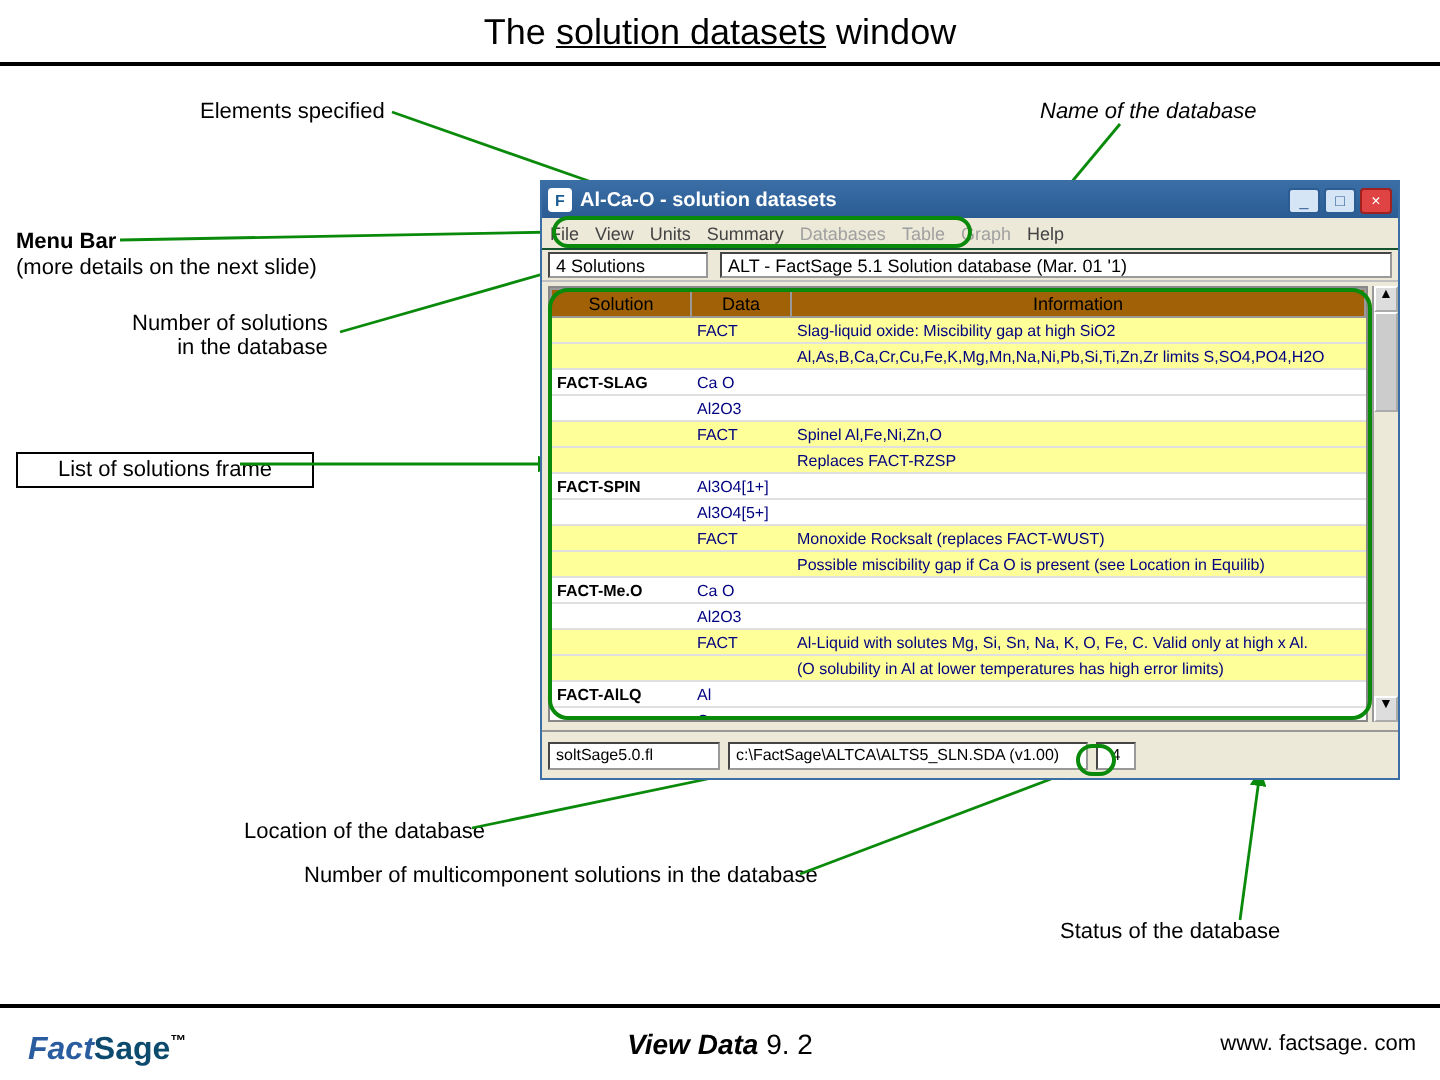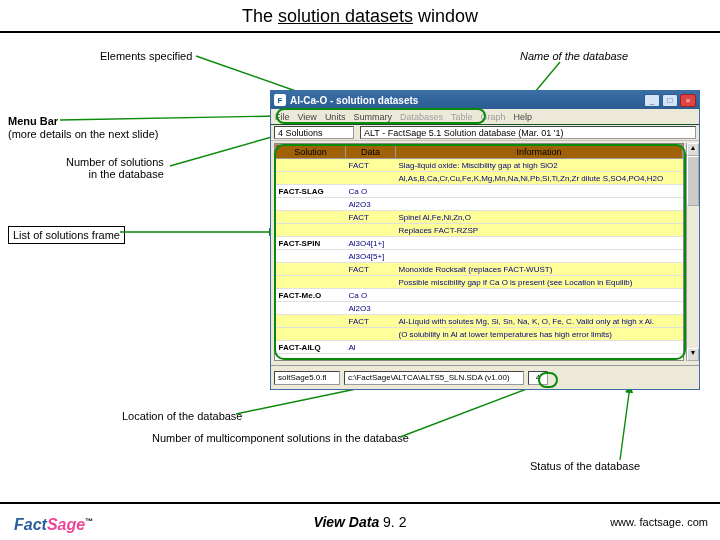--- a/index.html
+++ b/index.html
@@ -35,27 +35,27 @@
   .grid tr.band td { background:#ffff99; }
   .col-sol { width:70px; }
   .col-data { width:50px; }
 
   .scrollbar { position:absolute; right:0; top:52px; bottom:28px; width:13px; background:#ece9d8; border-left:1px solid #999; }
   .scroll-btn { height:13px; background:#ddd; border:1px outset #fff; font-size:7px; text-align:center; }
   .scroll-thumb { position:absolute; top:13px; height:50px; left:0; right:0; background:#ccc; border:1px outset #fff; }
 
   .statusbar { position:absolute; left:0; right:0; bottom:0; height:24px; background:#ece9d8; border-top:1px solid #999; display:flex; align-items:center; gap:4px; padding:0 3px; font-size:8px; }
   .statusbar .cell { background:#fff; border:1px inset #999; padding:1px 3px; height:14px; display:flex; align-items:center; overflow:hidden; white-space:nowrap; }
-  .st1 { width:66px;text-align:center; } .st2 { width:180px; } .st3 { width:20px; justify-content:center; } .st4 { flex:1; }
+  .st1 { width:86px;text-align:center; } .st2 { width:180px; } .st3 { width:20px; justify-content:center; } .st4 { flex:1; }
 
   
   .foot-rule { position:absolute; left:0; right:0; bottom:36px; border-top:2px solid #000; }
   .logo { position:absolute; left:14px; bottom:6px; font-size:16px; font-weight:bold; }
   .logo .fact { color:#2a5da0; font-style:italic; }
-  .logo .sage { color:#ec4899; font-style:italic; }
+  .logo .sage { color:#0c4a6e; }
   .logo sup { font-size:8px; }
   .foot-center { position:absolute; bottom:10px; left:0; right:0; text-align:center; font-size:14px; }
   .foot-center .vd { font-weight:bold; font-style:italic; }
   .foot-url { position:absolute; right:12px; bottom:12px; font-size:11px; }
 
   .green-box { position:absolute; border:2px solid #0a8a0a; border-radius:10px; pointer-events:none; }
 </style>
 </head>
 <body>
 
@@ -63,21 +63,21 @@
   <span>The </span><span class="underline">solution datasets</span><span> window</span>
 </div>
 <hr class="title-rule">
 
 <div class="annot" style="left:100px; top:50px;">Elements specified</div>
 <div class="annot" style="left:520px; top:50px;font-style:italic;">Name of the database</div>
 <div class="annot" style="left:8px; top:115px; font-weight:bold;">Menu Bar</div>
 <div class="annot" style="left:8px; top:128px;">(more details on the next slide)</div>
 <div class="annot" style="left:66px; top:156px; white-space:pre; text-align:right;">Number of solutions
 in the database</div>
-<div class="annot" style="left:8px; top:226px; border:1px solid #000; padding:2px 4px;">List of solutions frame</div>
+<div class="annot" style="left:8px; top:226px; border:1px solid #000; padding:2px 20px;">List of solutions frame</div>
 <div class="annot" style="left:122px; top:410px;">Location of the database</div>
 <div class="annot" style="left:152px; top:432px;">Number of multicomponent solutions in the database</div>
 <div class="annot" style="left:530px; top:460px;">Status of the database</div>
 
 <svg class="arrow" style="left:0;top:0;width:720px;height:500px;pointer-events:none">
   <defs>
       <marker id="ah" markerWidth="6" markerHeight="6" refX="5" refY="3" orient="auto">
         <path d="M0,0 L6,3 L0,6 z" fill="#0a8a0a"></path>
       </marker>
     </defs>
@@ -132,21 +132,21 @@
         </thead>
       <tbody id="gridbody">
           <tr class="band">
             <td class="sol"></td>
             <td>FACT</td>
             <td>Slag-liquid oxide: Miscibility gap at high SiO2</td>
           </tr>
           <tr class="band">
             <td class="sol"></td>
             <td></td>
-            <td>Al,As,B,Ca,Cr,Cu,Fe,K,Mg,Mn,Na,Ni,Pb,Si,Ti,Zn,Zr dilute S,SO4,PO4,H2O</td>
+            <td>Al,As,B,Ca,Cr,Cu,Fe,K,Mg,Mn,Na,Ni,Pb,Si,Ti,Zn,Zr limits S,SO4,PO4,H2O</td>
           </tr>
           <tr>
             <td class="sol">FACT-SLAG</td>
             <td>Ca O</td>
             <td></td>
           </tr>
           <tr>
             <td class="sol"></td>
             <td>Al2O3</td>
             <td></td>

